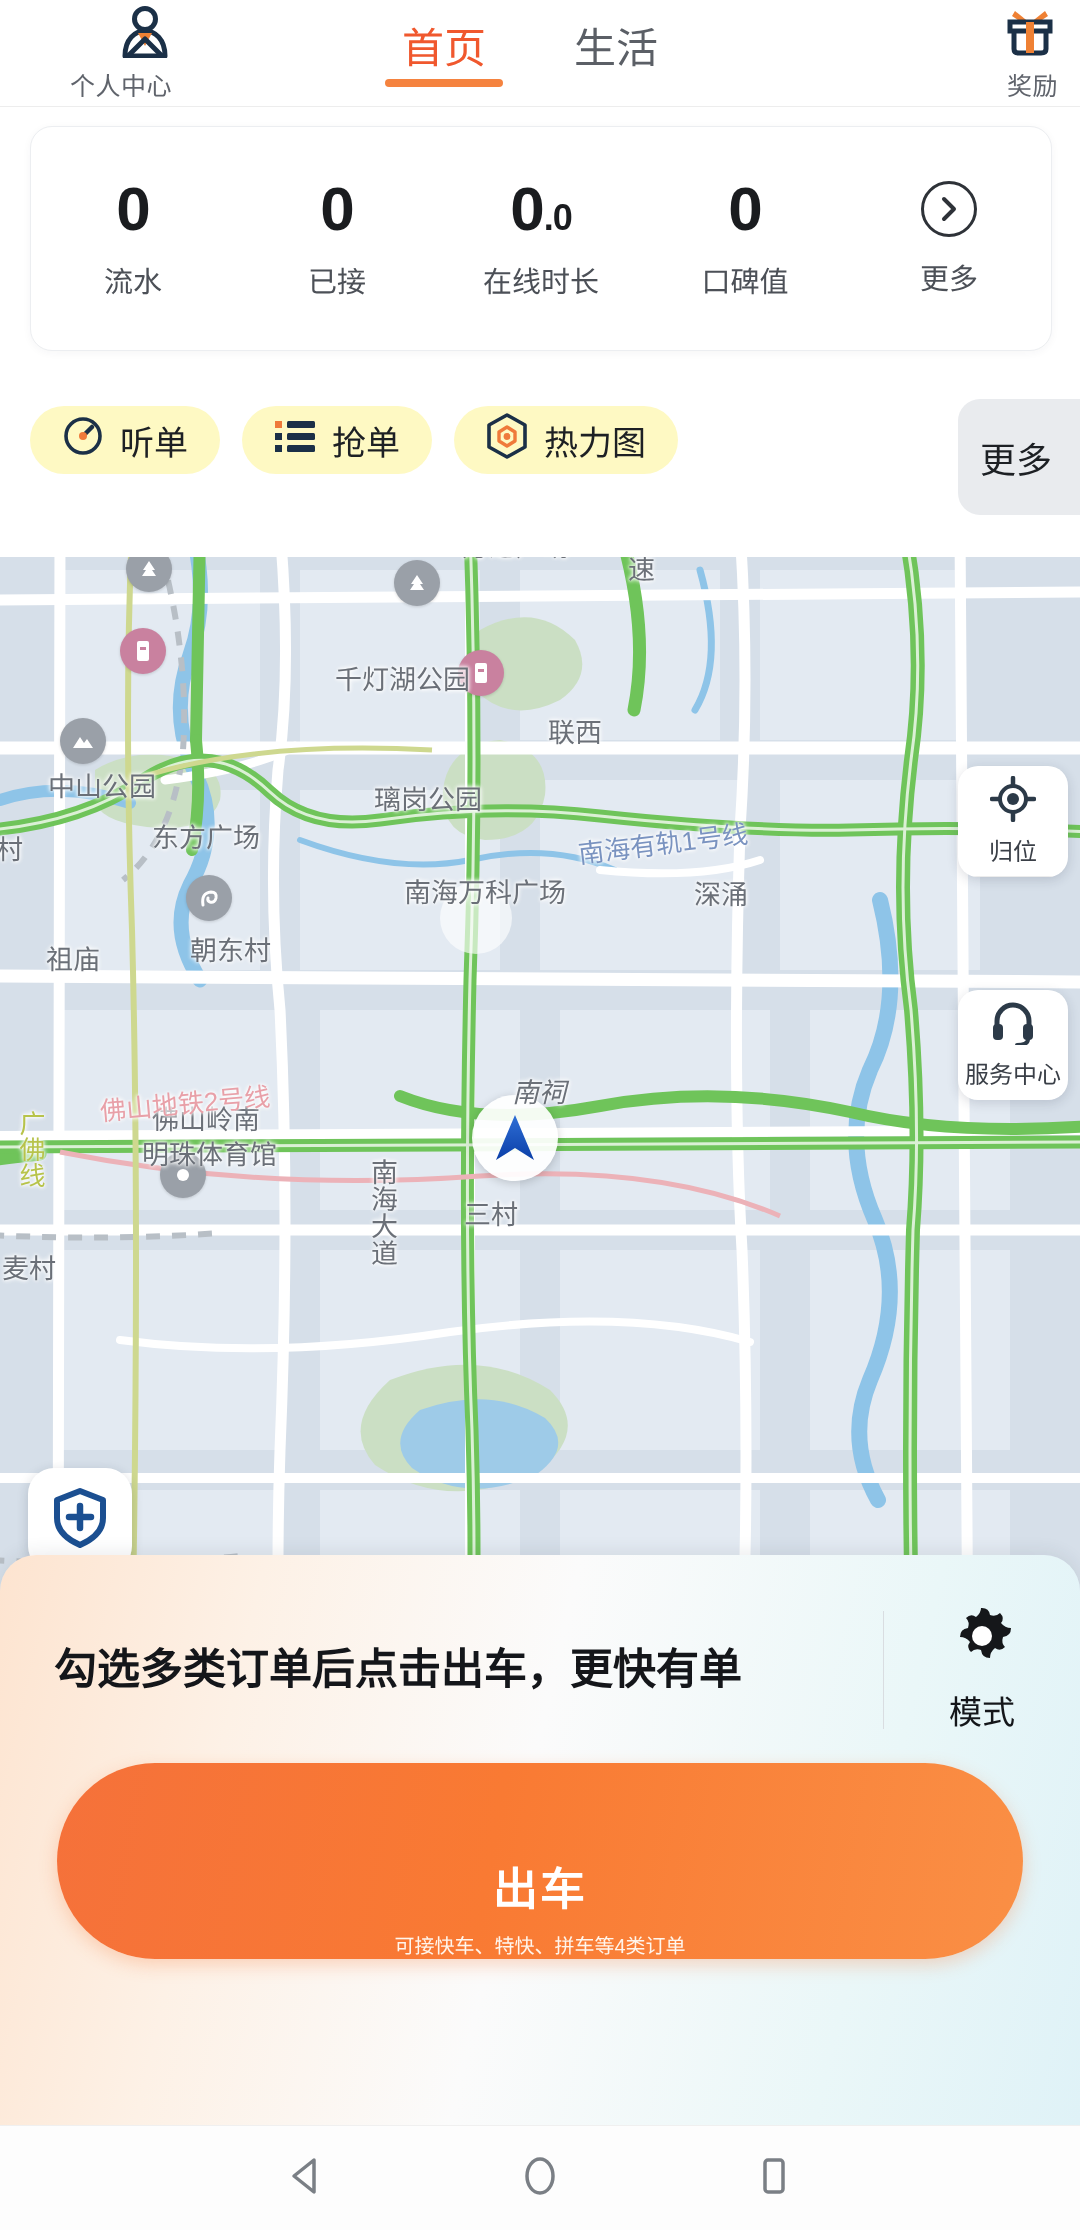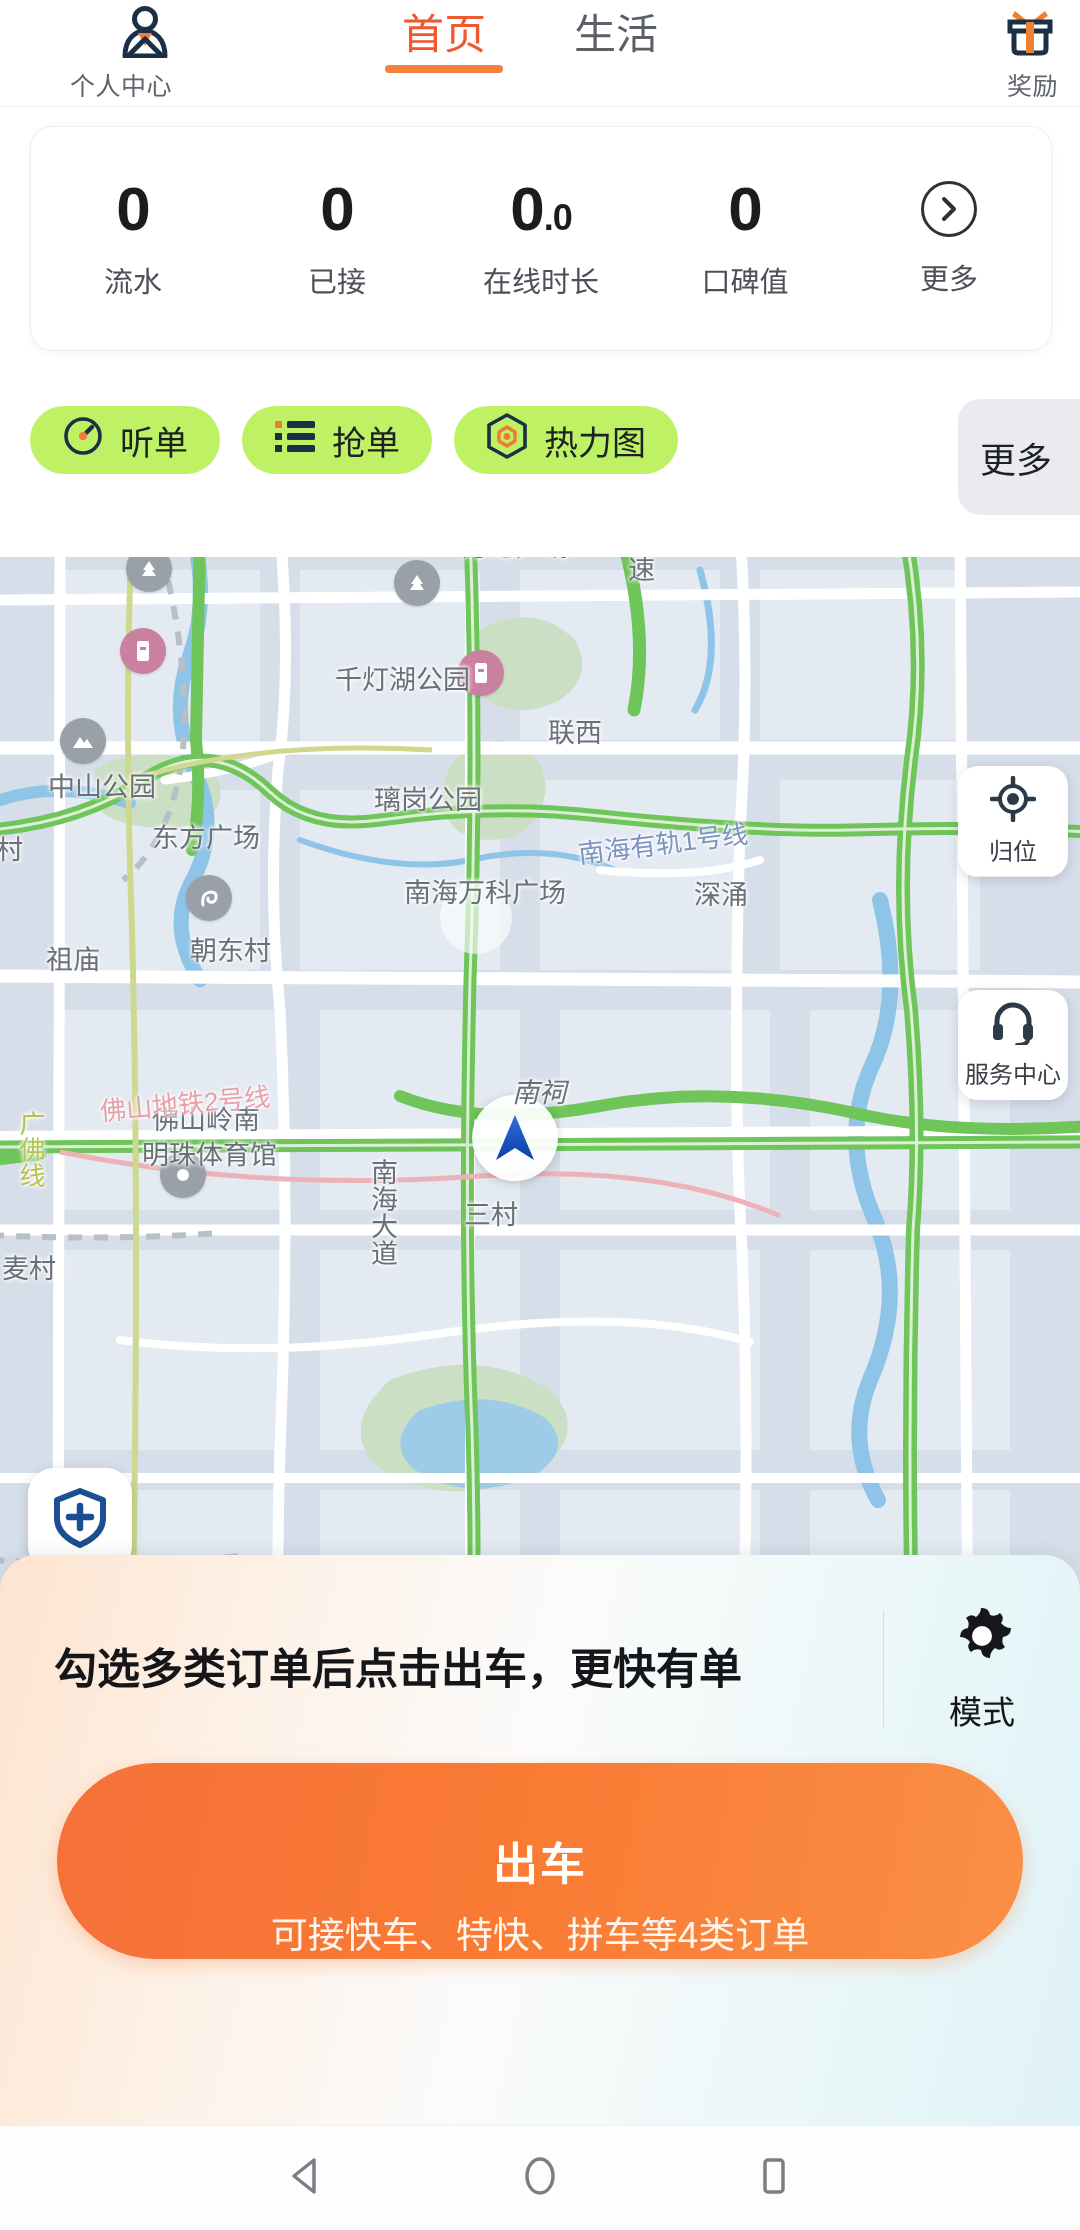--- a/index.html
+++ b/index.html
@@ -21,20 +21,21 @@
     position: absolute; top: 6px; width: 150px;
     display: flex; flex-direction: column; align-items: flex-end; gap: 4px;
   }
   .corner-btn.left { left: 22px; }
   .corner-btn.right { right: 22px; }
   .corner-label { font-size: 25px; color: #60646c; letter-spacing: .5px; }
 
   .tabs {
     position: absolute; left: 0; top: 0; width: 1060px; height: 107px;
     display: flex; justify-content: center; align-items: flex-start; gap: 72px;
+    padding-top: 14px;
   }
   .tab { position: relative; font-size: 42px; color: #5b5f66; padding: 0 8px 20px; }
   .tab.active { color: #f0582e; }
   .tab .underline {
     position: absolute; left: 50%; transform: translateX(-50%);
     bottom: 8px; width: 118px; height: 8px; border-radius: 4px; background: #f5833f;
   }
 
   
   .panel-white {
@@ -55,21 +56,21 @@
     width: 56px; height: 56px; border-radius: 50%; border: 3px solid #2e3238;
     display: flex; align-items: center; justify-content: center;
   }
 
   
   .pill-row {
     position: absolute; top: 278px; left: 0; width: 1080px; height: 110px;
     display: flex; align-items: center; gap: 22px; padding-left: 30px;
   }
   .pill {
-    height: 68px; background: #bef264; border-radius: 34px;
+    height: 68px; background: #fef9c3; border-radius: 34px;
     display: flex; align-items: center; gap: 16px; padding: 0 32px;
     font-size: 34px; color: #1d2024; white-space: nowrap;
   }
   .pill-more {
     position: absolute; right: -28px; top: 14px;
     width: 150px; height: 116px; background: #e9ebee; border-radius: 22px;
     display: flex; align-items: center; justify-content: flex-start;
     padding-left: 22px; font-size: 36px; color: #1d2024;
   }
 
@@ -138,21 +139,21 @@
   }
   .mode-label { font-size: 33px; color: #14161a; }
   .cta {
     position: absolute; left: 57px; top: 208px; width: 966px; height: 196px;
     border-radius: 98px;
     background: linear-gradient(100deg,#f5713a 0%,#f97a33 45%,#fa8f45 100%);
     display: flex; flex-direction: column; align-items: center; justify-content: flex-end; gap: 12px;
     box-shadow: 0 6px 18px rgba(248,120,52,.28);
   }
   .cta-title { font-size: 45px; font-weight: 700; color: #fff; letter-spacing: 2px; }
-  .cta-sub { font-size: 37px; color: #fff5ec; }
+  .cta-sub { font-size: 20px; color: #fff5ec; }
 
   
   .navbar {
     position: absolute; left: 0; bottom: 0; width: 1080px; height: 105px;
     background: #fdfdfd; display: flex; align-items: center; justify-content: center; gap: 190px;
     z-index: 60; border-top: 1px solid #f0f0f0;
   }
 </style>
 </head>
 <body>

